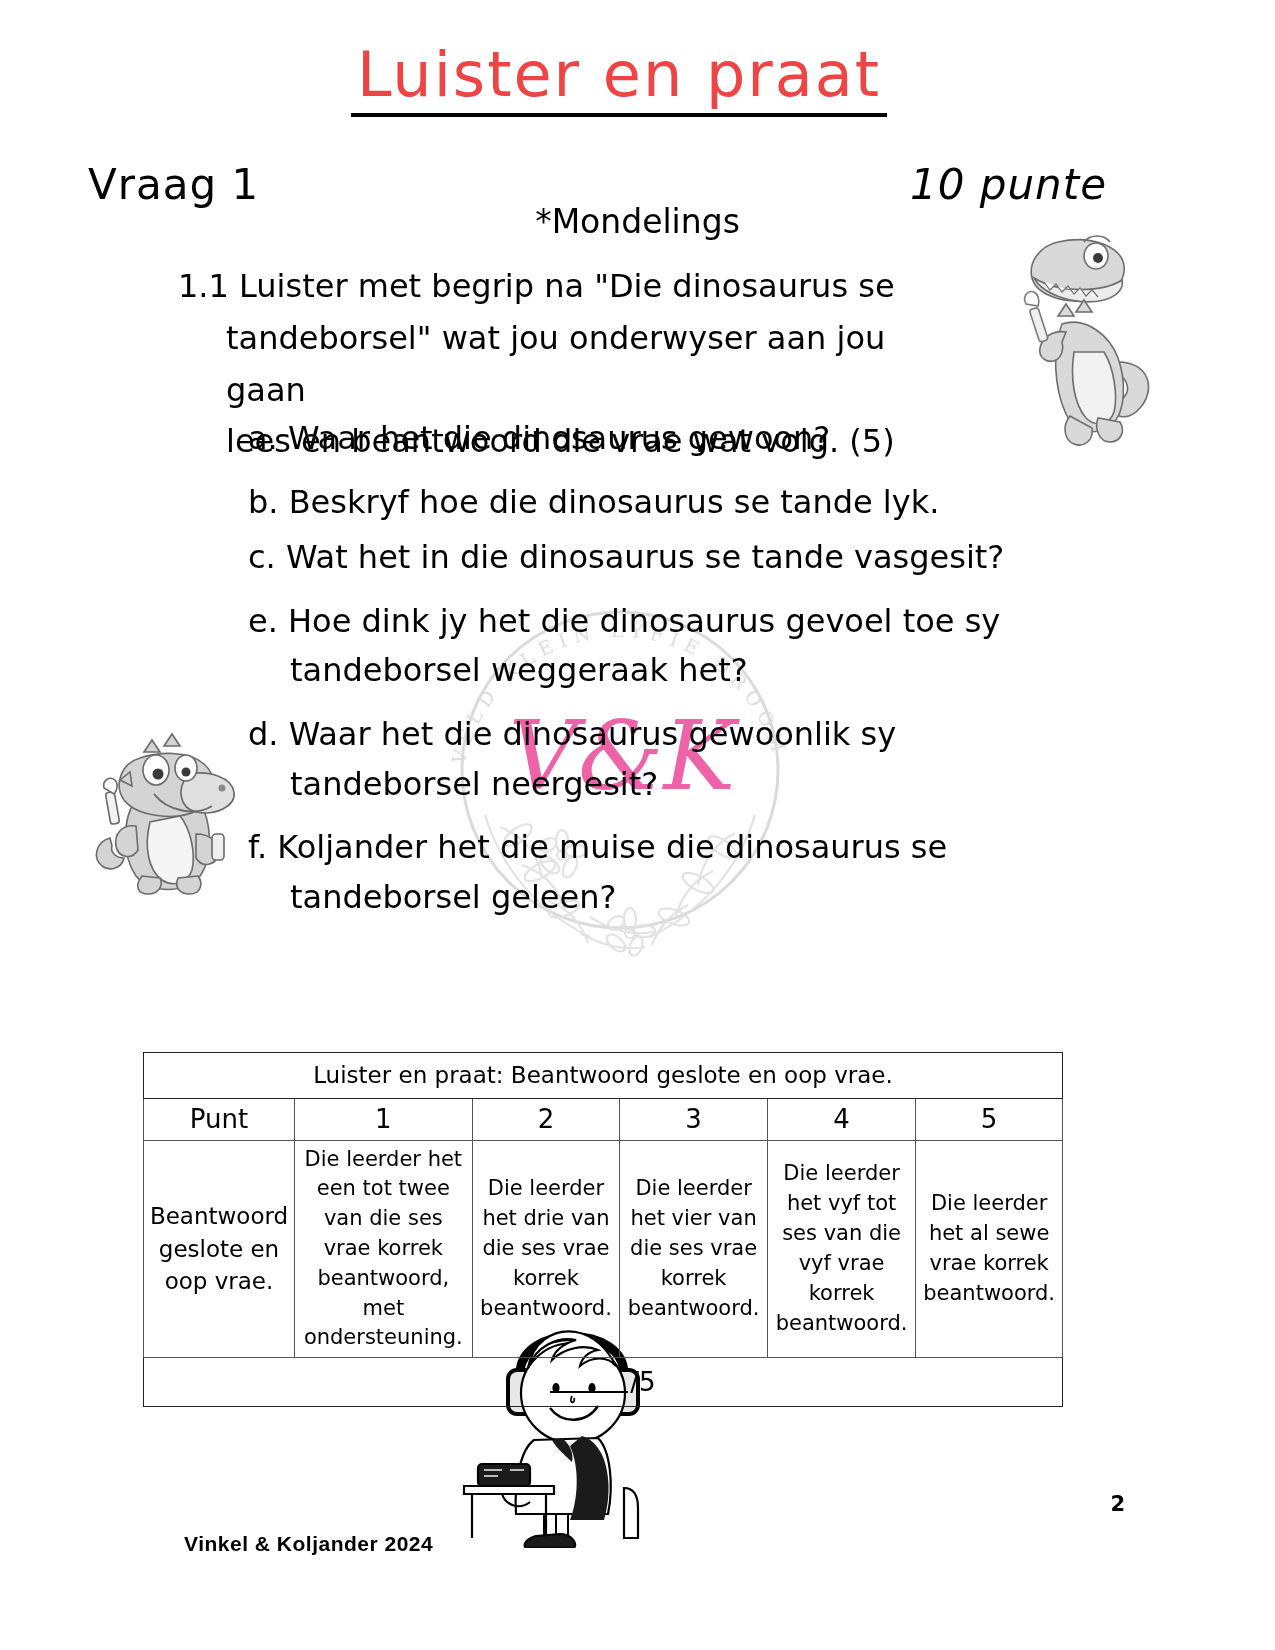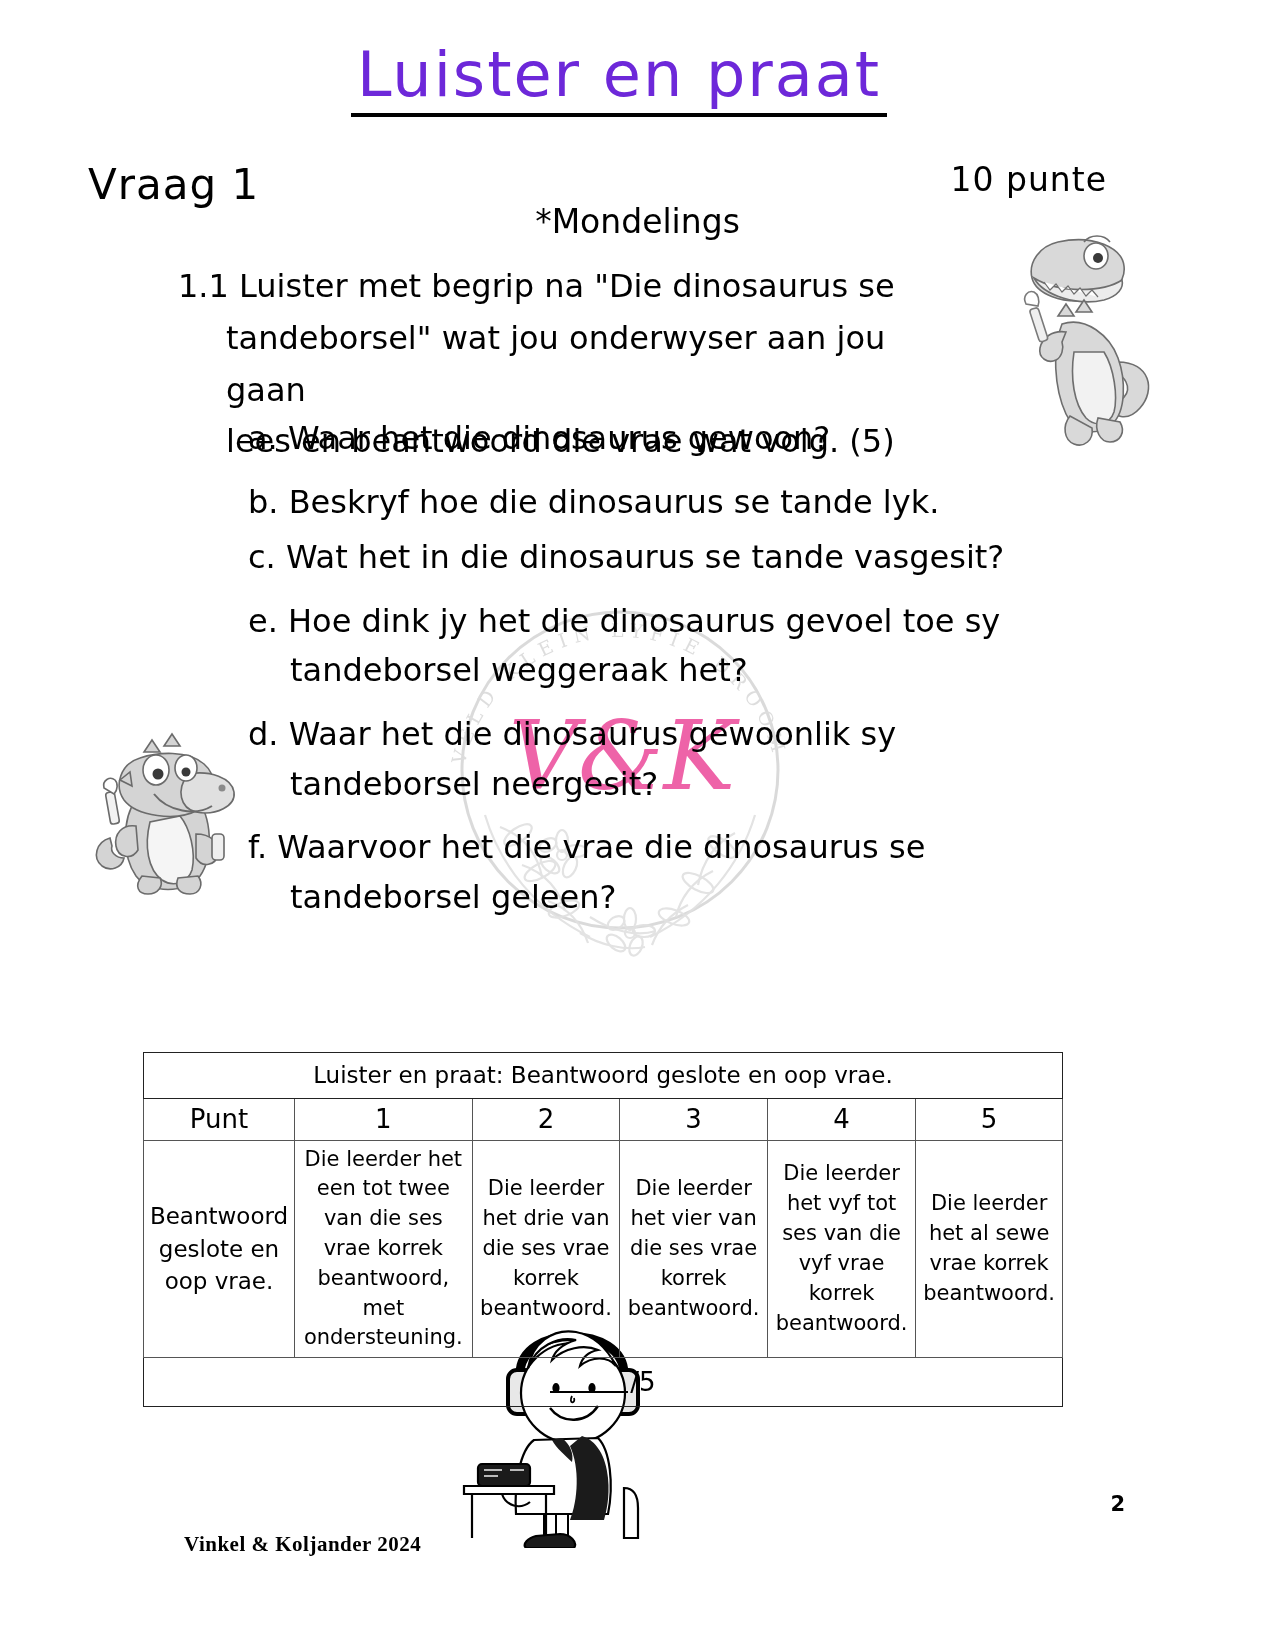--- a/index.html
+++ b/index.html
@@ -22,43 +22,44 @@
   .title {
     position: absolute;
     top: 38px;
     left: 0;
     width: 1238px;
     text-align: center;
     font-family: "DejaVu Sans", sans-serif;
     font-size: 62px;
     font-weight: 400;
     letter-spacing: 2px;
-    color: #6d28d9;
+    color: #ef4444;
   }
   .title span {
     border-bottom: 4px solid #000;
     padding: 0 6px 6px 6px;
     display: inline-block;
     line-height: 1.05;
   }
 
   
   .hdr-left {
     position: absolute;
     top: 160px;
     left: 88px;
     font-size: 42px;
     letter-spacing: 1px;
   }
   .hdr-right {
     position: absolute;
     top: 160px;
     right: 168px;
-    font-size: 33px;
+    font-size: 42px;
     letter-spacing: 1px;
+    font-style: italic;
   }
   .hdr-mid {
     position: absolute;
     top: 202px;
     left: 0;
     width: 1275px;
     text-align: center;
     font-size: 33px;
   }
 
@@ -161,21 +162,21 @@
     height: 20px;
     vertical-align: -2px;
     margin-right: 2px;
   }
 
   
   .credit {
     position: absolute;
     left: 184px;
     top: 1532px;
-    font-family: Liberation Serif, serif;
+    font-family: Liberation Sans, sans-serif;
     font-size: 21px;
     font-weight: bold;
     letter-spacing: .5px;
   }
   .pageno {
     position: absolute;
     right: 150px;
     top: 1492px;
     font-size: 21px;
     font-weight: bold;
@@ -266,21 +267,21 @@
     </div>
     <div class="sub-item">
       <span>e. Hoe dink  jy het die dinosaurus gevoel toe sy</span>
       <span class="cont">tandeborsel weggeraak het?</span>
     </div>
     <div class="sub-item">
       <span>d. Waar het die dinosaurus gewoonlik sy</span>
       <span class="cont">tandeborsel neergesit?</span>
     </div>
     <div class="sub-item">
-      <span>f. Waarvoor het die vrae die dinosaurus se</span>
+      <span>f. Koljander het die muise die dinosaurus se</span>
       <span class="cont">tandeborsel geleen?</span>
     </div>
   </div>
 
   <div class="art art-dino-top">
     <svg viewBox="0 0 160 245" width="160" height="245" xmlns="http://www.w3.org/2000/svg">
       <g fill="#d9d9d9" stroke="#6e6e6e" stroke-width="1.6">
 
         <path d="M118,150 C150,150 156,178 140,196 C128,210 112,206 108,192 C120,192 132,182 126,170 C122,162 114,160 108,162 Z"></path>
 

